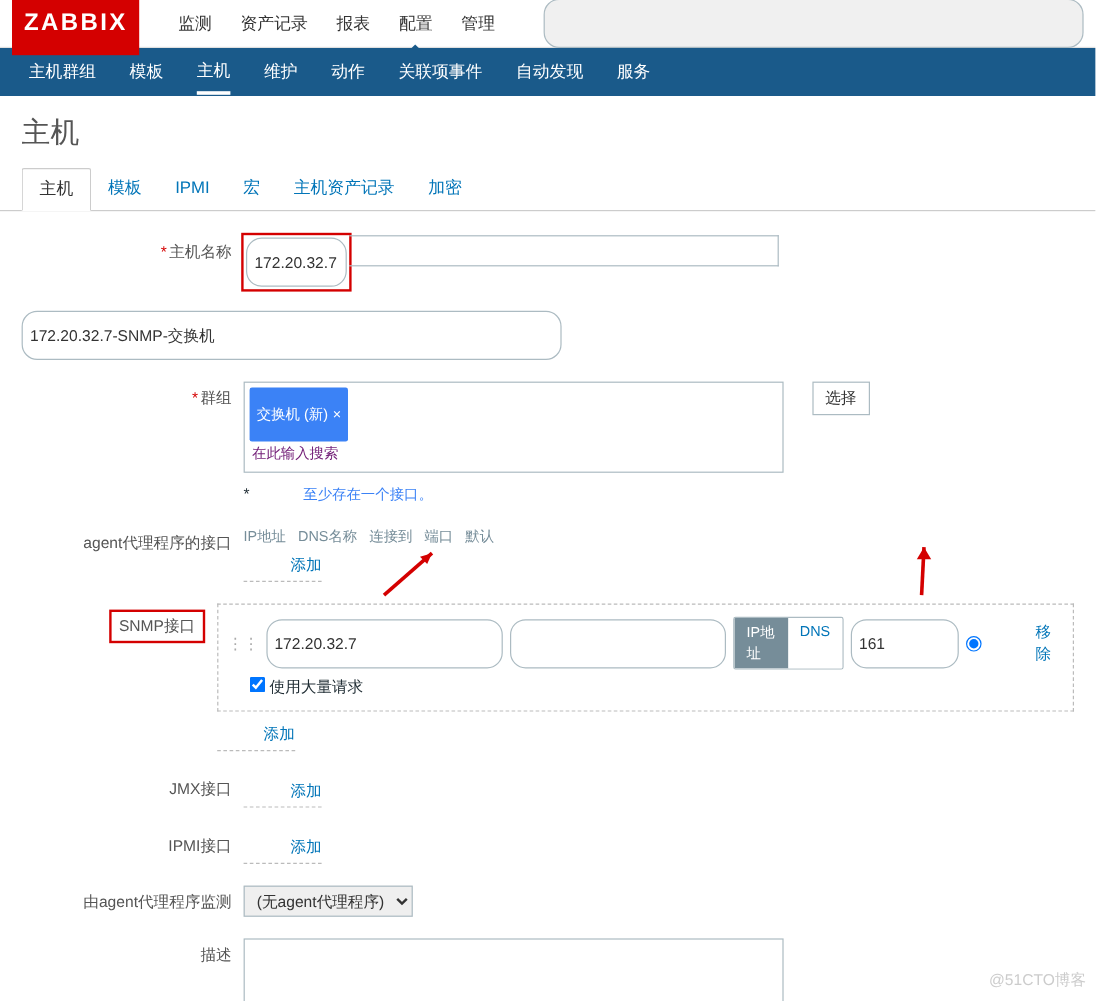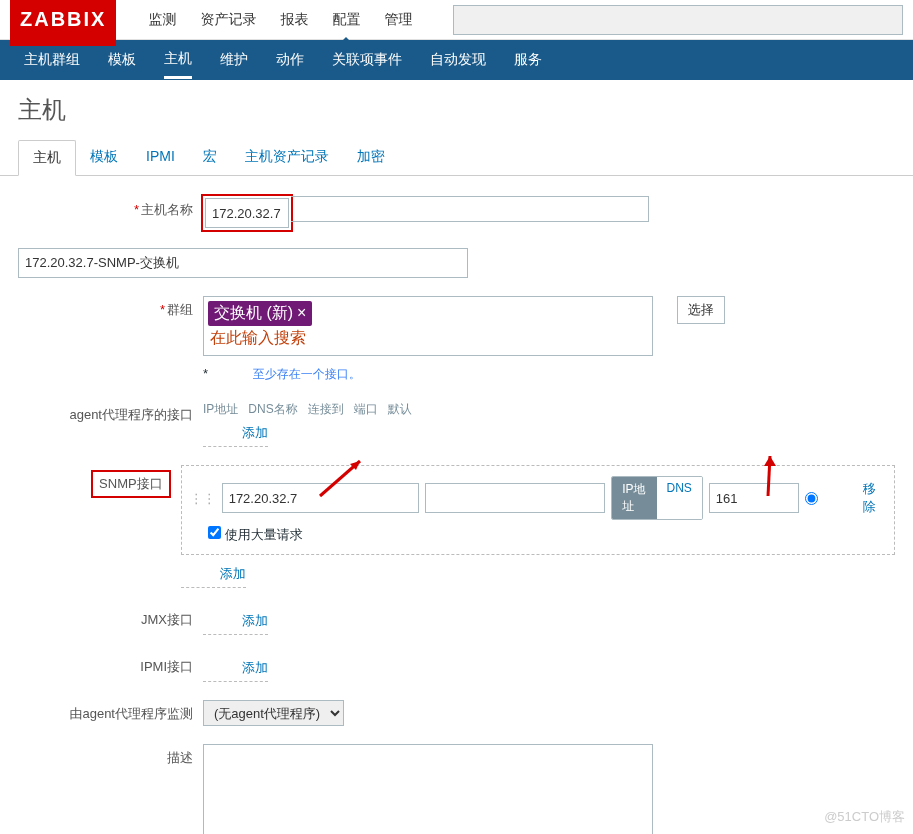--- a/index.html
+++ b/index.html
@@ -15,27 +15,27 @@
 .page-title { font-size: 24px; color: #555; padding: 14px 18px; font-weight: normal; }
 .tabs { border-bottom: 1px solid #ccc; padding: 0 18px; display: flex; }
 .tabs a { text-decoration: none; color: #0275b8; padding: 8px 14px; font-size: 14px; }
 .tabs a.active { color: #333; border: 1px solid #ccc; border-bottom: 1px solid #fff; margin-bottom: -1px; border-radius: 2px 2px 0 0; }
 .form { padding: 20px 18px 60px; }
 .row { display: flex; align-items: flex-start; margin-bottom: 18px; }
 .label { width: 185px; text-align: right; padding-right: 10px; padding-top: 5px; color: #555; }
 .label .req { color: #d40000; margin-right: 2px; }
 .field { flex: 1; }
 input[type="text"], textarea, select { border: 1px solid #acbbc2; padding: 4px 6px; font-size: 13px; font-family: inherit; color: #333; }
-input[type="text"] { height: 30px; width: 450px; }
+input[type="text"] { height: 41px; width: 450px; border-radius: 13px; }
 textarea { width: 450px; height: 100px; resize: vertical; }
 select { height: 26px; }
 .groups-box { width: 450px; border: 1px solid #acbbc2; padding: 4px; display: inline-block; vertical-align: top; }
-.tag { background: #701a75; color: #fff; padding: 2px 6px; border-radius: 2px; display: inline-block; font-size: 16px; }
+.tag { background: #3b82f6; color: #fff; padding: 14px 6px; border-radius: 2px; display: inline-block; font-size: 12px; }
 .tag .x { margin-left: 4px; cursor: pointer; }
-.groups-ph { color: #c2410c; font-size: 16px; padding: 2px; font-family: Liberation Mono, monospace; }
+.groups-ph { color: #701a75; font-size: 12px; padding: 2px; font-family: Liberation Mono, monospace; }
 .btn { border: 1px solid #acbbc2; background: #fff; padding: 4px 10px; cursor: pointer; font-size: 13px; color: #333; }
 .link { color: #0275b8; text-decoration: none; cursor: pointer; margin-left: 39px; }
 .hint { color: #d40000; font-size: 12px; }
 .iface-header { color: #768d99; font-size: 12px; }
 .iface-header span { margin-right: 10px; }
 .snmp-box { border: 1px dashed #bbb; padding: 10px 8px; display: inline-block; }
 .snmp-row { display: flex; align-items: center; gap: 6px; }
 .snmp-ip { width: 220px !important; }
 .snmp-dns { width: 180px !important; }
 .snmp-port { width: 90px !important; }

